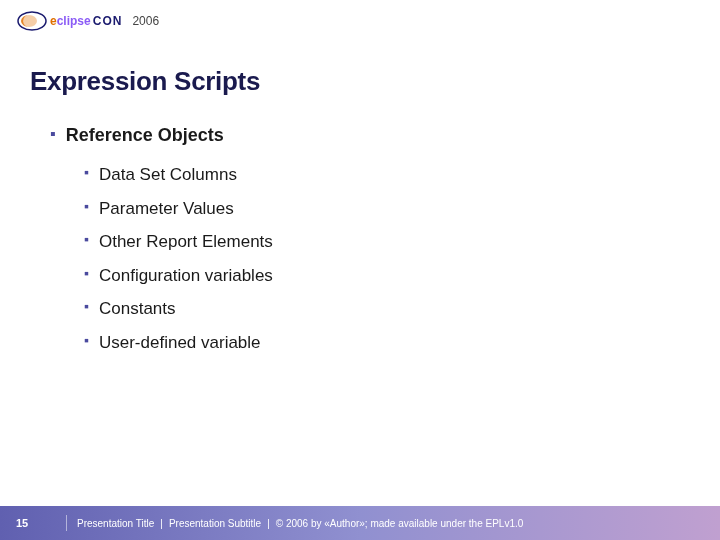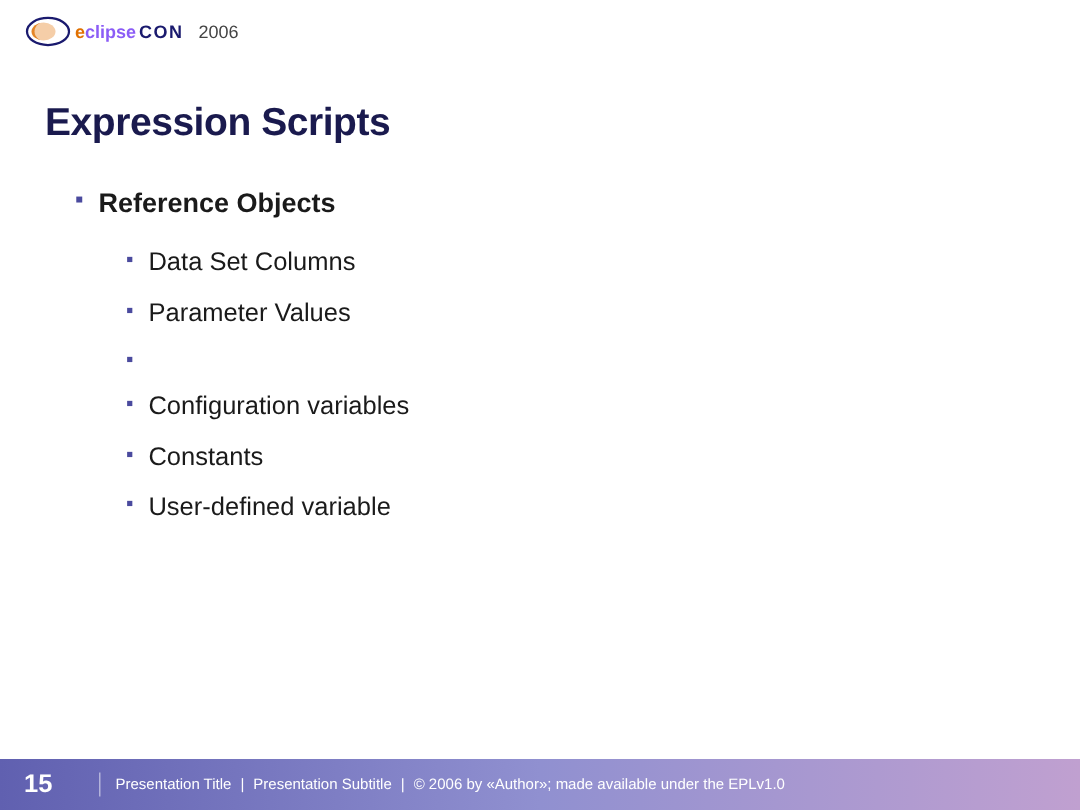--- a/index.html
+++ b/index.html
@@ -92,21 +92,21 @@
       right: 0;
       height: 34px;
       background: linear-gradient(to right, #6060b0, #9090d0, #c0a0d0);
       display: flex;
       align-items: center;
       padding: 0 16px;
     }
 
     .footer-page {
       color: #ffffff;
-      font-size: 17px;
+      font-size: 11px;
       font-weight: bold;
       margin-right: 20px;
       min-width: 20px;
     }
 
     .footer-divider {
       width: 1px;
       height: 16px;
       background: rgba(255,255,255,0.5);
       margin: 0 10px;
@@ -193,20 +193,21 @@
     <div class="bullet-l2">
       <span class="bullet-marker">▪</span>
       <span class="bullet-text">Data Set Columns</span>
     </div>
     <div class="bullet-l2">
       <span class="bullet-marker">▪</span>
       <span class="bullet-text">Parameter Values</span>
     </div>
     <div class="bullet-l2">
       <span class="bullet-marker">▪</span>
+      <span class="bullet-text">Other Report Elements</span>
     </div>
     <div class="bullet-l2">
       <span class="bullet-marker">▪</span>
       <span class="bullet-text">Configuration variables</span>
     </div>
     <div class="bullet-l2">
       <span class="bullet-marker">▪</span>
       <span class="bullet-text">Constants</span>
     </div>
     <div class="bullet-l2">

